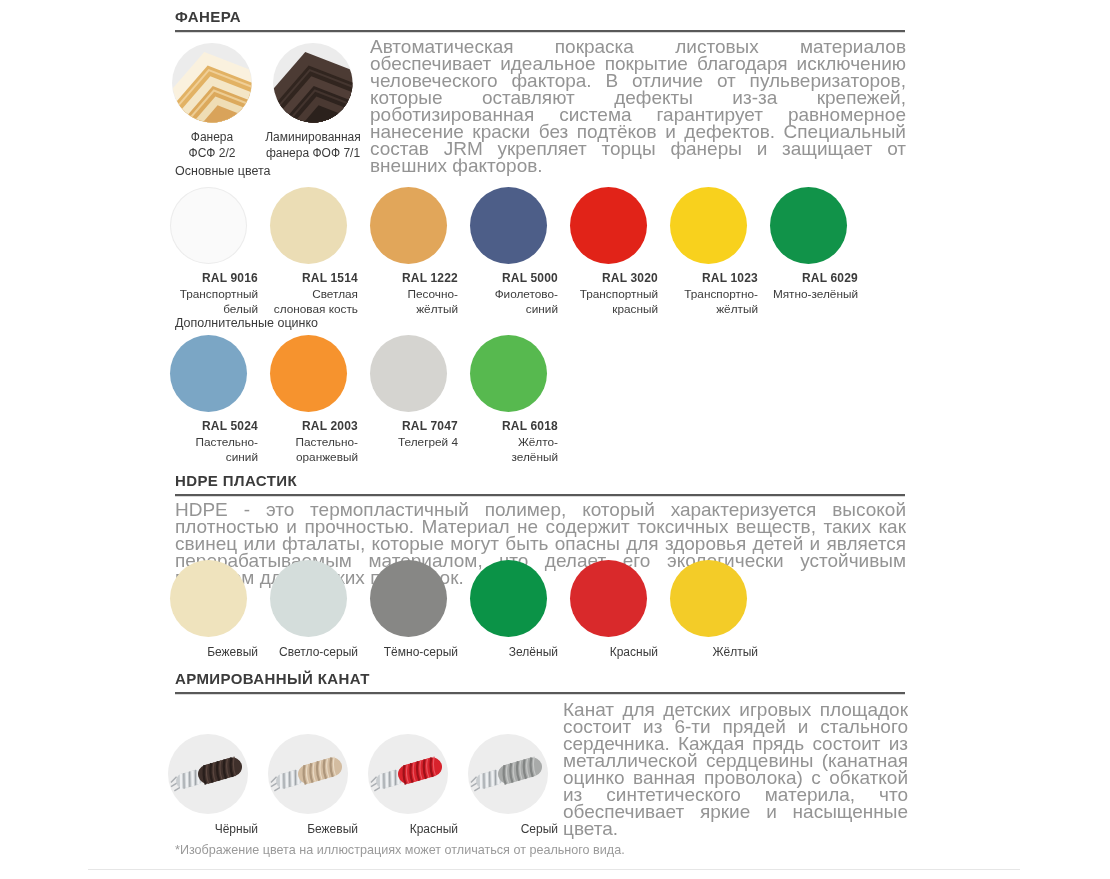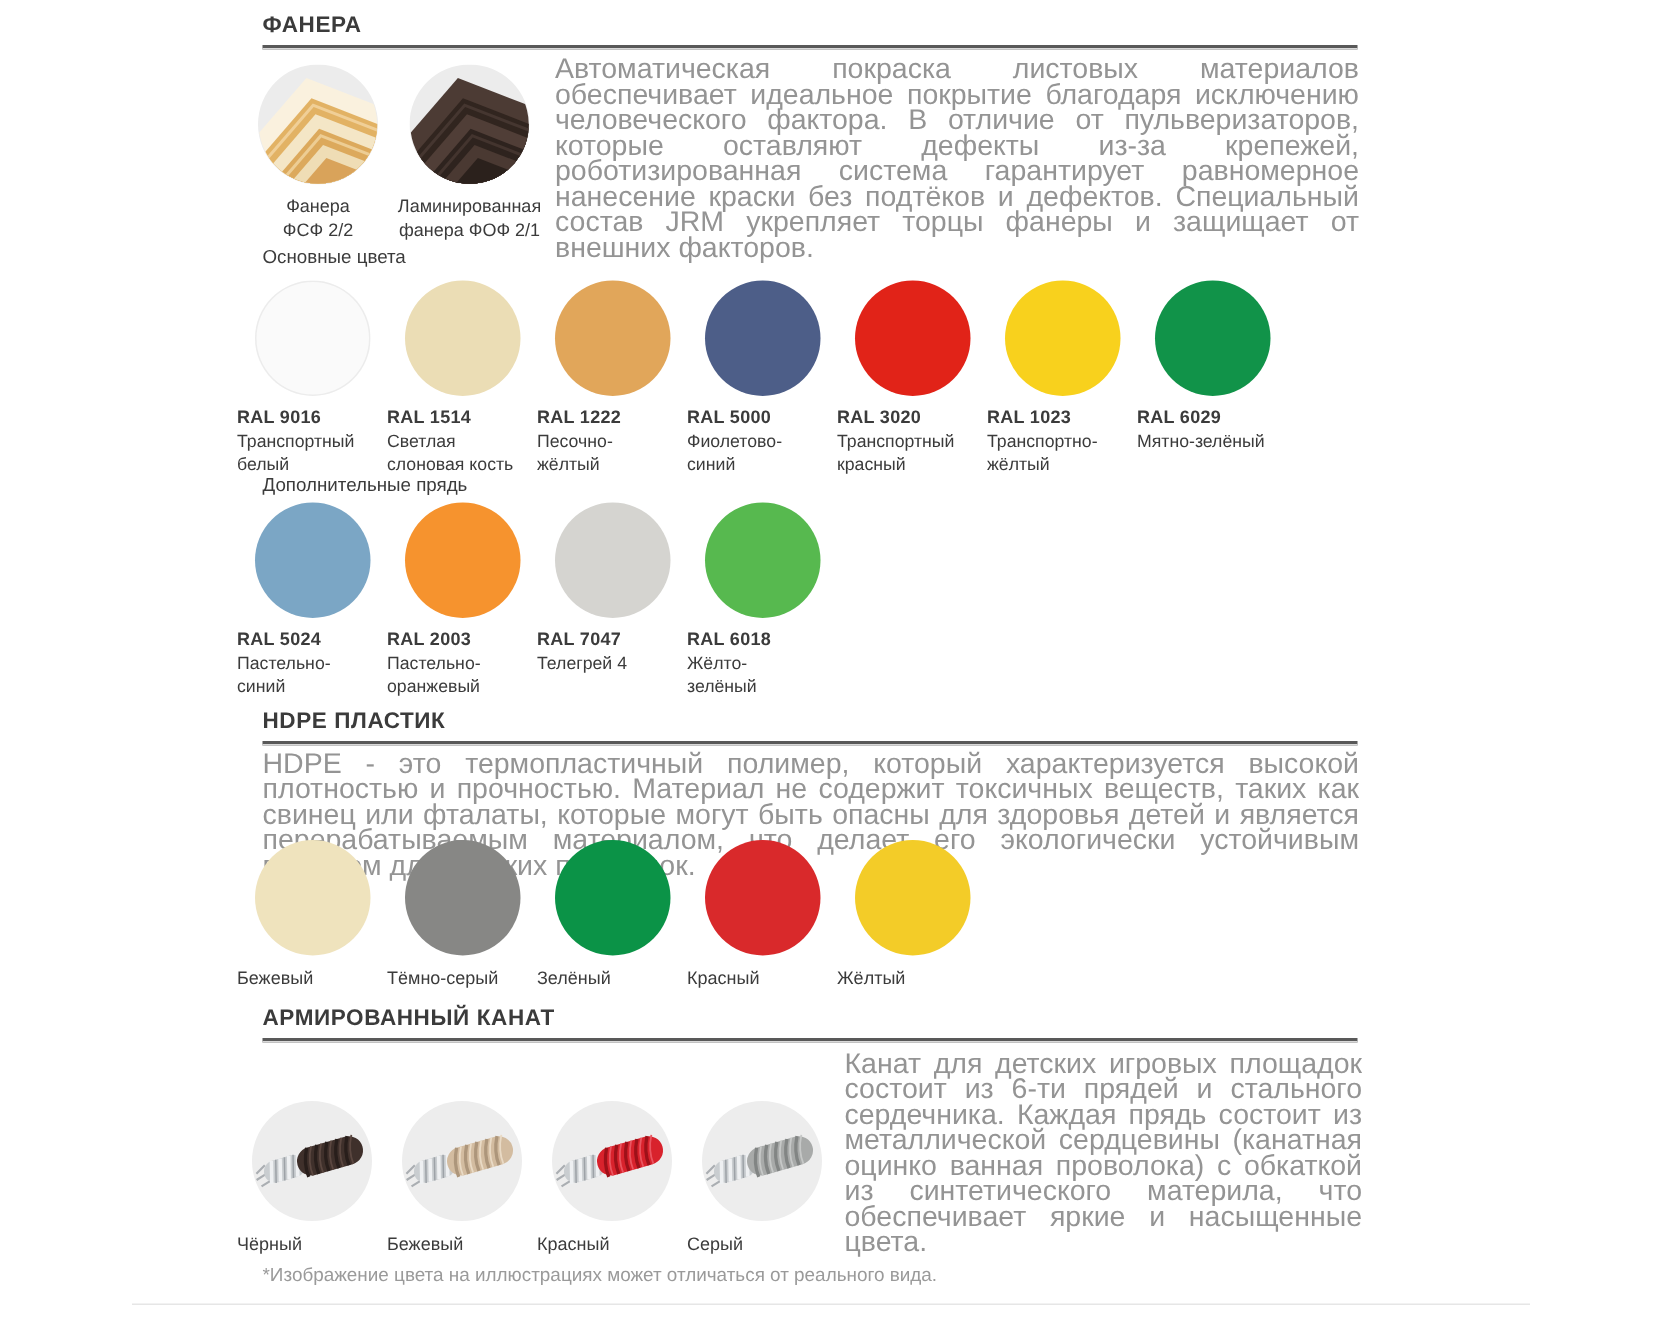--- a/index.html
+++ b/index.html
@@ -6,21 +6,21 @@
   body{
     width:1110px;height:879px;background:#ffffff;position:relative;overflow:hidden;
     font-family:"Liberation Sans", sans-serif;
   }
   .abs{position:absolute}
   .sec-title{font-size:15px;font-weight:bold;color:#3b3b3b;letter-spacing:.4px;white-space:nowrap}
   .rule{height:2px;background:#595959;border-bottom:1px solid #d9d9d9}
   .para{font-size:19px;line-height:17px;color:#949494;text-align:justify}
   .group-label{font-size:12.5px;font-weight:normal;color:#3b3b3b;white-space:nowrap}
   .swatch-row{display:flex}
-  .cell{flex:0 0 100px;width:100px;text-align:left}
+  .cell{flex:0 0 100px;width:100px;text-align:right}
   .circle{width:77px;height:77px;border-radius:50%;margin:0 auto}
   .code{font-size:12px;font-weight:bold;color:#3b3b3b;margin-top:7px;letter-spacing:.2px}
   .name{font-size:11.8px;color:#3b3b3b;line-height:14.5px;margin-top:2px}
   .name-plain{font-size:12px;color:#3b3b3b;margin-top:8px}
   .circle-rope{width:80px;height:80px;margin:0 auto}
   .material{width:110px;text-align:center;position:absolute}
   .material-circle{width:80px;height:80px;margin:0 auto}
   .material-label{font-size:12px;color:#3b3b3b;line-height:15.5px;margin-top:7px}
   .footnote{font-size:12.6px;color:#9a9a9a;white-space:nowrap}
   .bottom-line{height:1px;background:#e6e6e6}
@@ -78,21 +78,21 @@
         <polygon points="40,43 125,103 40,163 -45,103" fill="#2E231E"></polygon>
         <polygon points="40,46.5 125,106.5 40,166.5 -45,106.5" fill="#43342E"></polygon>
         <polygon points="40,49 125,109 40,169 -45,109" fill="#2E231E"></polygon>
         <polygon points="40,54 125,114 40,174 -45,114" fill="#4A3932"></polygon>
         <polygon points="40,63 125,123 40,183 -45,123" fill="#2B211C"></polygon>
       </g>
     </svg>
   </div>
   <div class="material-label">
     <div>Ламинированная</div>
-    <div>фанера ФОФ 2/1</div>
+    <div>фанера ФОФ 7/1</div>
   </div>
 </div>
 
 <div class="abs para" style="left:370px;top:38px;width:536px">Автоматическая покраска листовых материалов обеспечивает идеальное покрытие благодаря исключению человеческого фактора. В отличие от пульверизаторов, которые оставляют дефекты из-за крепежей, роботизированная система гарантирует равномерное нанесение краски без подтёков и дефектов. Специальный состав JRM укрепляет торцы фанеры и защищает от внешних факторов.</div>
 
 <div class="abs group-label" style="left:175px;top:164px">Основные цвета</div>
 <div class="abs swatch-row" id="row-main" style="left:158px;top:187px">
     <div class="cell">
       <div class="circle" style="background: rgb(250, 250, 250); box-shadow: rgb(236, 236, 236) 0px 0px 0px 1px inset;"></div>
       <div class="code">RAL 9016</div>
@@ -143,21 +143,21 @@
     </div>
     <div class="cell">
       <div class="circle" style="background: rgb(17, 147, 73);"></div>
       <div class="code">RAL 6029</div>
       <div class="name">
         <div>Мятно-зелёный</div>
       </div>
     </div>
   </div>
 
-<div class="abs group-label" style="left:175px;top:316px">Дополнительные прядь</div>
+<div class="abs group-label" style="left:175px;top:316px">Дополнительные оцинко</div>
 <div class="abs swatch-row" id="row-extra" style="left:158px;top:335px">
     <div class="cell">
       <div class="circle" style="background: rgb(123, 166, 197);"></div>
       <div class="code">RAL 5024</div>
       <div class="name">
         <div>Пастельно-</div>
         <div>синий</div>
       </div>
     </div>
     <div class="cell">
@@ -185,20 +185,24 @@
     </div>
   </div>
 
 <div class="abs sec-title" style="left:175px;top:472px">HDPE ПЛАСТИК</div>
 <div class="abs rule" style="left:175px;top:494px;width:730px"></div>
 <div class="abs para" style="left:175px;top:501px;width:731px">HDPE - это термопластичный полимер, который характеризуется высокой плотностью и прочностью. Материал не содержит токсичных веществ, таких как свинец или фталаты, которые могут быть опасны для здоровья детей и является перерабатываемым материалом, что делает его экологически устойчивым выбором для детских площадок.</div>
 <div class="abs swatch-row" id="row-hdpe" style="left:158px;top:560px">
     <div class="cell">
       <div class="circle" style="background: rgb(239, 227, 189);"></div>
       <div class="name-plain">Бежевый</div>
+    </div>
+    <div class="cell">
+      <div class="circle" style="background: rgb(212, 221, 219);"></div>
+      <div class="name-plain">Светло-серый</div>
     </div>
     <div class="cell">
       <div class="circle" style="background: rgb(135, 135, 133);"></div>
       <div class="name-plain">Тёмно-серый</div>
     </div>
     <div class="cell">
       <div class="circle" style="background: rgb(11, 147, 71);"></div>
       <div class="name-plain">Зелёный</div>
     </div>
     <div class="cell">

